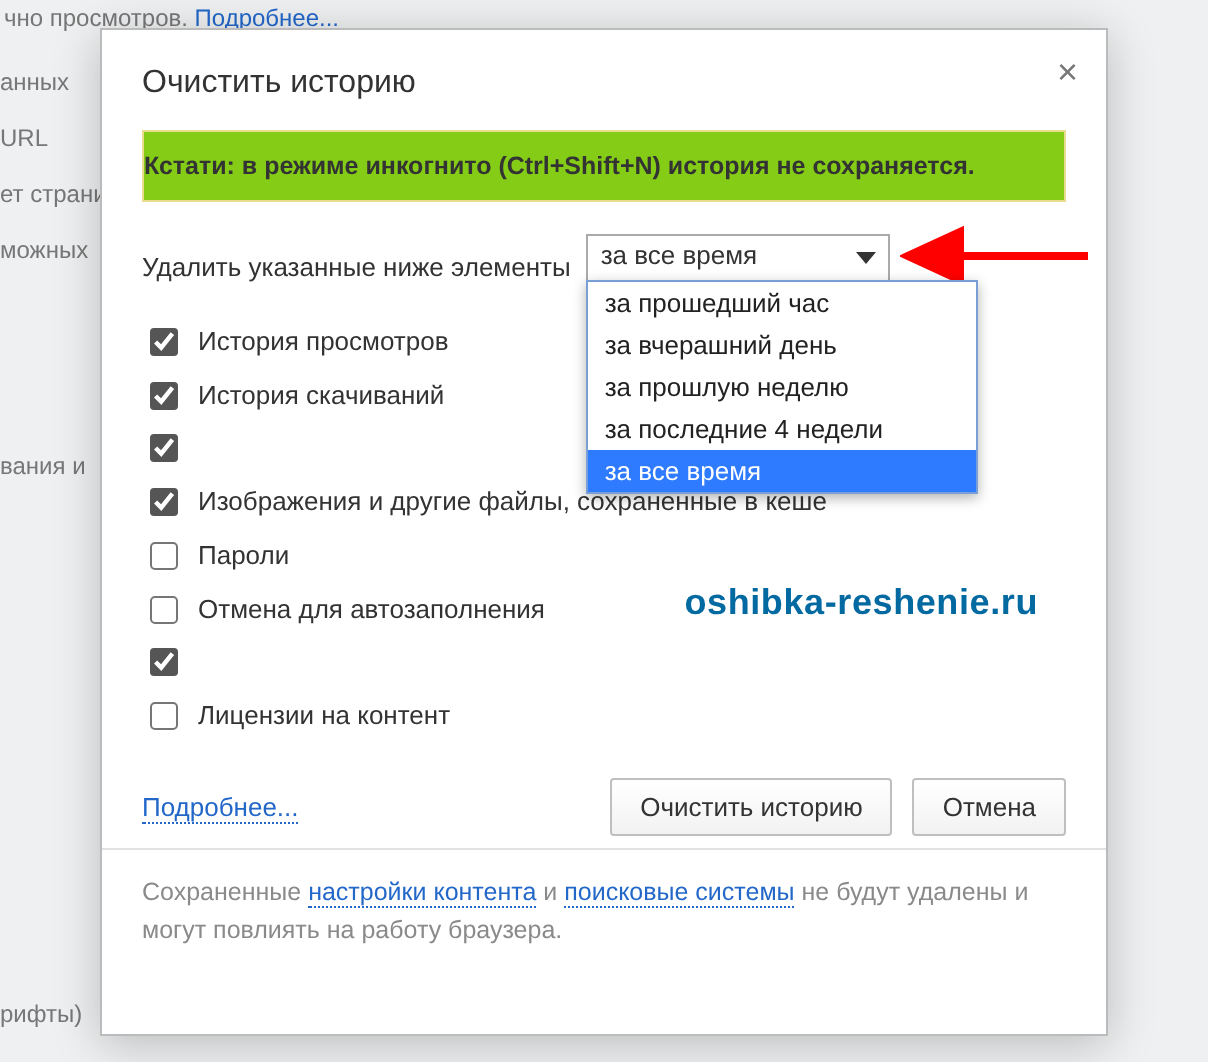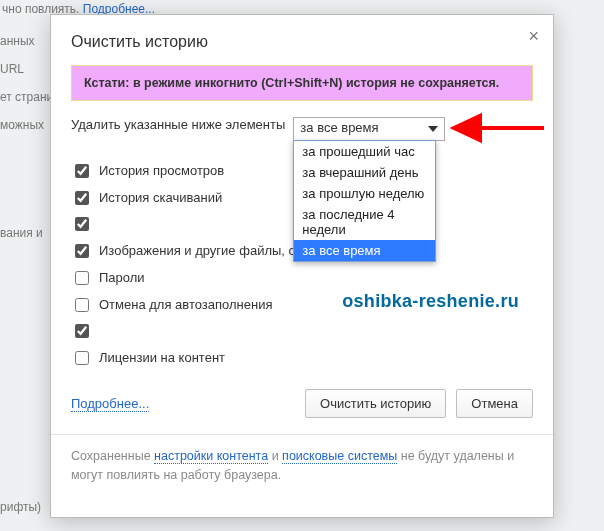--- a/index.html
+++ b/index.html
@@ -8,70 +8,70 @@
   .bg-text { position:absolute; left:0; width:100%; color:#777; font-size:12px; }
   .bg-link { color:#2367c9; border-bottom:1px dotted #2367c9; cursor:pointer; }
   .modal {
     position:absolute; left:50px; top:14px; width:504px; height:504px;
     background:#fff; border:1px solid #bbb; box-shadow:0 4px 22px rgba(0,0,0,.22);
     padding:18px 20px 14px 20px;
   }
   .modal h2 { font-size:16px; font-weight:normal; color:#333; margin-bottom:14px; }
   .close-btn { position:absolute; right:14px; top:12px; font-size:18px; color:#777; cursor:pointer; line-height:1; }
   .notice {
-    background:#f0abfc; border:1px solid #e8dd8c; padding:10px 12px; font-size:12.5px;
+    background:#84cc16; border:1px solid #e8dd8c; padding:10px 0; font-size:12.5px;
     color:#333; margin-bottom:16px;
   }
-  .row-select { font-size:13px; color:#333; margin-bottom:10px; display:flex; align-items:flex-start; gap:8px; }
+  .row-select { font-size:13px; color:#333; margin-bottom:10px; display:flex; align-items:flex-end; gap:8px; }
   .select-wrap { position:relative; display:inline-block; }
   .select-box {
     width:152px; height:24px; border:1px solid #aaa; background:#fff; font-size:13px;
     padding:2px 22px 2px 6px; position:relative; cursor:pointer;
   }
   .select-box .caret {
     position:absolute; right:6px; top:50%; transform:translateY(-50%);
     width:0; height:0; border-left:5px solid transparent; border-right:5px solid transparent;
     border-top:6px solid #333;
   }
   .dropdown {
-    position:absolute; left:0; top:23px; width:143px; background:#fff;
+    position:absolute; left:0; top:23px; width:196px; background:#fff;
     border:1px solid #7a9fd4; box-shadow:0 2px 6px rgba(0,0,0,.3); z-index:5;
   }
   .dropdown .opt { padding:3px 8px; font-size:13px; color:#222; cursor:pointer; }
   .dropdown .opt.sel { background:#2f7bff; color:#fff; }
   .checks { margin-top:16px; }
   .check-row { display:flex; align-items:center; gap:10px; padding:6px 0 6px 4px; font-size:13px; color:#333; }
   .check-row input[type=checkbox]{ width:14px; height:14px; cursor:pointer; accent-color:#555;}
   .watermark {
     position:absolute; right:34px; top:276px; color:#0369a1; font-weight:bold;
     font-size:18px; letter-spacing:.3px; pointer-events:none;
   }
   .actions { display:flex; align-items:center; justify-content:space-between; margin-top:18px; }
   .link { color:#2367c9; border-bottom:1px dotted #2367c9; font-size:13px; cursor:pointer; }
   .btns { display:flex; gap:10px; }
   .btn {
     border:1px solid #bfbfbf; background:linear-gradient(#fff,#f2f2f2);
     padding:6px 14px; font-size:13px; cursor:pointer; border-radius:2px; color:#333;
   }
   .footer-note {
-    border-top:1px solid #e2e2e2; margin:16px -20px 0 -20px; padding:12px 12px 0 20px;
+    border-top:1px solid #e2e2e2; margin:6px -20px 0 -20px; padding:12px 12px 0 20px;
     font-size:12.5px; color:#8a8a8a; line-height:1.5;
   }
   .footer-note .lk { color:#2367c9; border-bottom:1px dotted #2367c9; cursor:pointer; }
   .arrow {
     position:absolute; left:450px; top:110px; width:100px; height:36px; pointer-events:none;
   }
   .arrow svg { width:100%; height:100%; }
 </style>
 </head>
 <body>
 
 <div class="page-bg">
   <div class="bg-text" style="top:2px;left:2px;">
-    <span>чно повлиять. </span><span class="bg-link">Подробнее...</span>
+    <span>чно просмотров. </span><span class="bg-link">Подробнее...</span>
   </div>
   <div class="bg-text" style="top:34px;left:0;">анных</div>
   <div class="bg-text" style="top:62px;left:0;">URL</div>
   <div class="bg-text" style="top:90px;left:0;">ет страни</div>
   <div class="bg-text" style="top:118px;left:0;">можных</div>
   <div class="bg-text" style="top:226px;left:0;">вания и</div>
   <div class="bg-text" style="top:500px;left:0;">рифты)</div>
 </div>
 
 <div class="modal">

